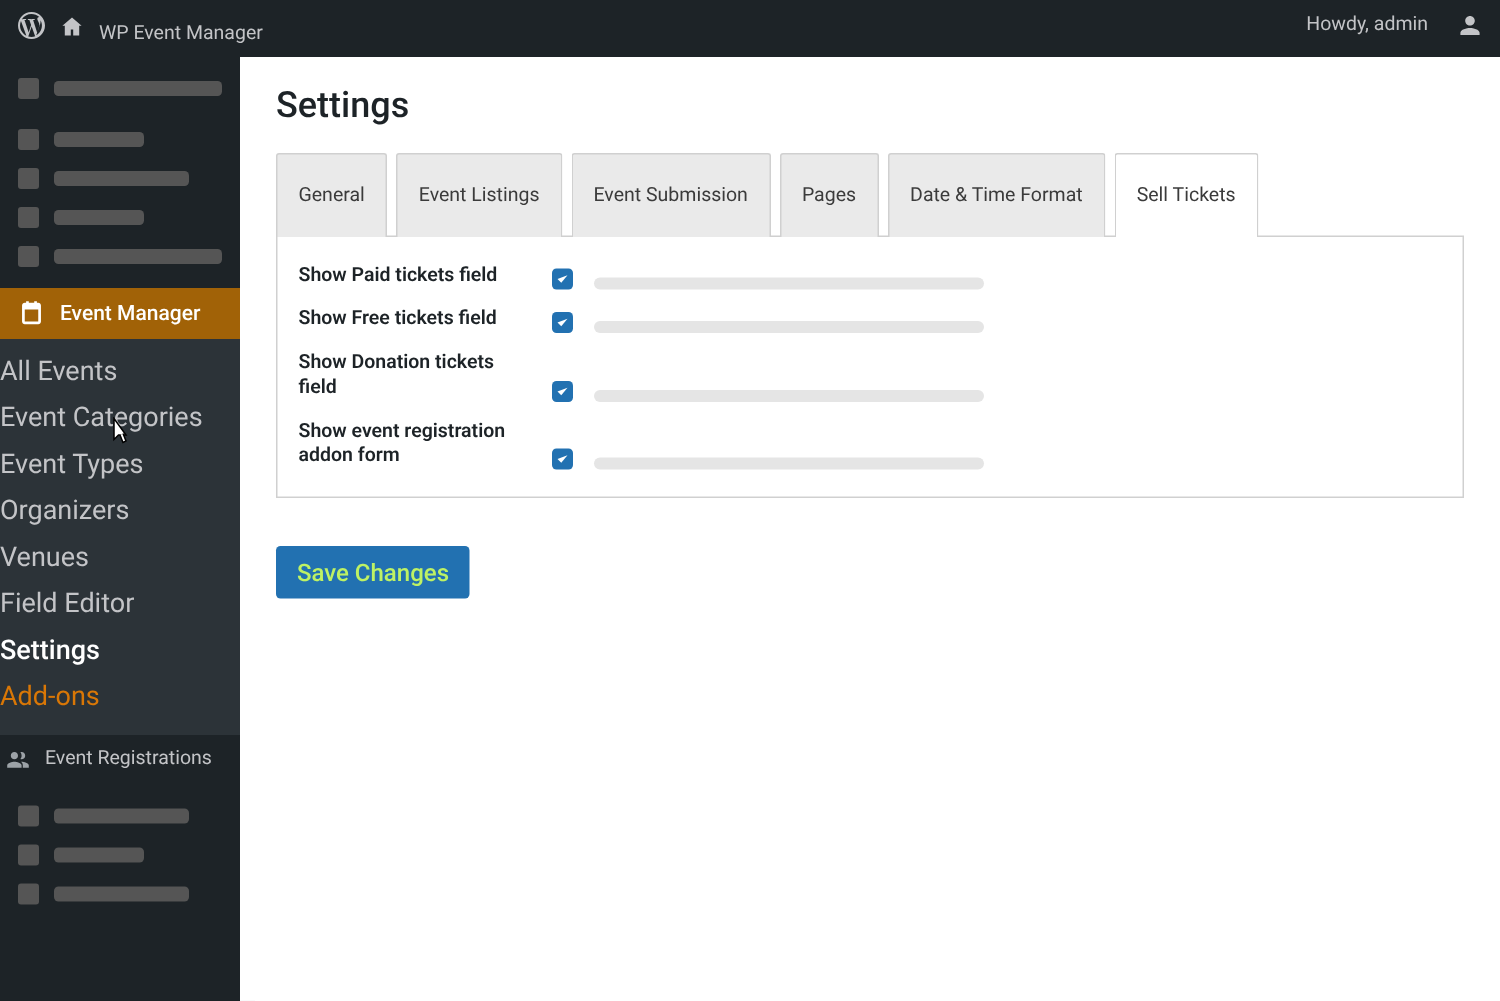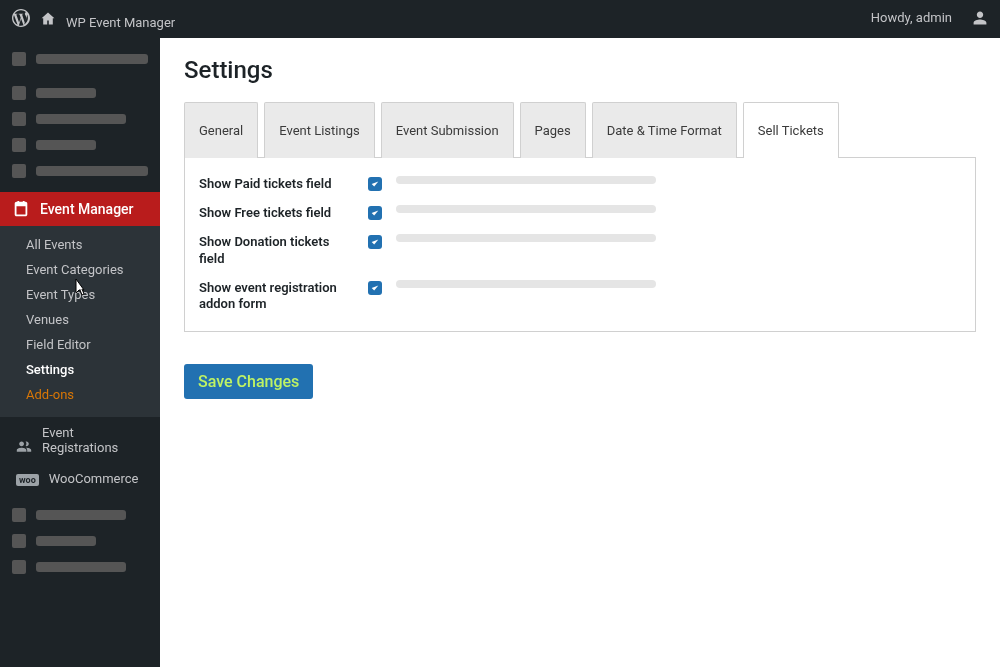--- a/index.html
+++ b/index.html
@@ -14,41 +14,41 @@
 
 .sidebar { width: 160px; background: #1d2327; color: #c3c4c7; font-size: 13px; overflow-y: auto; position: relative; }
 .sidebar-group { padding: 8px 0; }
 .placeholder-row { display: flex; align-items: center; gap: 10px; padding: 6px 12px; }
 .ph-sq { width: 14px; height: 14px; background: #555; border-radius: 2px; }
 .ph-bar { height: 10px; background: #555; border-radius: 3px; flex: 1; }
 .ph-bar.short { flex: 0 0 60px; }
 .ph-bar.med { flex: 0 0 90px; }
 
 .menu-item { display: flex; align-items: center; gap: 10px; padding: 8px 12px; cursor: pointer; position: relative; }
-.menu-item.top-level { background: #b91c1c; color: #fff; font-weight: 500; font-size: 14px; }
+.menu-item.top-level { background: #a16207; color: #fff; font-weight: 500; font-size: 14px; }
 .menu-item.top-level::after { content: ""; position: absolute; right: -8px; top: 50%; transform: translateY(-50%); border: 8px solid transparent; border-right-color: #f0f0f1; }
 .submenu { background: #2c3338; padding: 6px 0 10px; }
-.submenu-item { padding: 5px 12px 5px 26px; cursor: pointer; color: #c3c4c7; font-size: 13px; }
+.submenu-item { padding: 5px 12px 5px 0; cursor: pointer; color: #c3c4c7; font-size: 18px; }
 .submenu-item.current { color: #fff; font-weight: 500; }
 .submenu-item.addons { color: #d97706; }
-.other-item { display: flex; gap: 10px; padding: 8px 16px; align-items: flex-end; cursor: pointer; }
+.other-item { display: flex; gap: 10px; padding: 8px 4px; align-items: flex-start; cursor: pointer; }
 .other-item svg { fill: #9ca2a7; flex-shrink: 0; margin-top: 1px; }
 
 .cursor { position: absolute; left: 72px; top: 240px; pointer-events: none; }
 
 .content { flex: 1; background: #fff; padding: 18px 24px; overflow-y: auto; }
 .page-title { font-size: 24px; font-weight: 500; color: #1d2327; margin-bottom: 18px; }
 
 .tabs { display: flex; gap: 6px; }
 .tab { background: #eaeaea; border: 1px solid #d0d0d0; border-bottom: none; padding: 20px 14px; font-size: 13px; color: #3b3b3b; cursor: pointer; border-radius: 2px 2px 0 0; }
 .tab.active { background: #fff; border-color: #d0d0d0; position: relative; z-index: 2; text-align: right; }
 .tab.active::after { content: ""; position: absolute; left: 0; right: 0; bottom: -1px; height: 2px; background: #fff; }
 
 .panel { border: 1px solid #d0d0d0; padding: 18px 14px; margin-top: -1px; }
-.field-row { display: flex; align-items: flex-start; gap: 14px; margin-bottom: 12px; }
+.field-row { display: flex; align-items: flex-end; gap: 14px; margin-bottom: 12px; }
 .field-label { width: 155px; font-size: 13px; font-weight: 600; color: #1d2327; flex-shrink: 0; line-height: 1.3; }
 .field-checkbox { width: 14px; height: 14px; background: #2271b1; border-radius: 3px; display: flex; align-items: center; justify-content: center; flex-shrink: 0; margin-top: 1px; }
 .field-checkbox svg { width: 10px; height: 10px; fill: #fff; }
 .field-desc { flex: 1; }
 .desc-ph { height: 8px; background: #e5e5e5; border-radius: 4px; }
 .desc-ph.long { width: 260px; }
 
 .save-btn { background: #2271b1; color: #bef264; border: none; padding: 8px 14px; font-size: 16px; border-radius: 3px; margin-top: 32px; cursor: pointer; font-weight: 500; }
 
 .cal-icon { width: 18px; height: 18px; fill: #fff; }
@@ -110,35 +110,32 @@
     <div class="menu-item top-level">
       <svg class="cal-icon" viewBox="0 0 20 20">
           <path d="M15 2h-1V1h-2v1H8V1H6v1H5C3.9 2 3 2.9 3 4v12c0 1.1.9 2 2 2h10c1.1 0 2-.9 2-2V4c0-1.1-.9-2-2-2zm0 14H5V7h10v9z"></path>
         </svg>
       <span>Event Manager</span>
     </div>
     <div class="submenu">
       <div class="submenu-item">All Events</div>
       <div class="submenu-item">Event Categories</div>
       <div class="submenu-item">Event Types</div>
+      <div class="submenu-item">Organizers</div>
       <div class="submenu-item">Venues</div>
       <div class="submenu-item">Field Editor</div>
       <div class="submenu-item current">Settings</div>
       <div class="submenu-item addons">Add-ons</div>
     </div>
 
     <div class="other-item">
       <svg width="16" height="16" viewBox="0 0 20 20">
           <path d="M7 9c1.7 0 3-1.3 3-3S8.7 3 7 3 4 4.3 4 6s1.3 3 3 3zm6 0c1.7 0 3-1.3 3-3s-1.3-3-3-3c-.3 0-.7.1-1 .2.6.8 1 1.7 1 2.8s-.4 2-1 2.8c.3.1.7.2 1 .2zM7 11c-2 0-6 1-6 3v2h12v-2c0-2-4-3-6-3zm6 0h-.5c1 .7 1.5 1.7 1.5 3v2h5v-2c0-2-4-3-6-3z"></path>
         </svg>
       <span>Event Registrations</span>
-    </div>
-    <div class="other-item">
-      <span style="background:#9ca2a7;color:#1d2327;font-size:9px;font-weight:bold;padding:1px 3px;border-radius:2px;">woo</span>
-      <span>WooCommerce</span>
     </div>
 
     <div class="sidebar-group">
       <div class="placeholder-row">
           <div class="ph-sq"></div>
           <div class="ph-bar med"></div>
         </div>
       <div class="placeholder-row">
           <div class="ph-sq"></div>
           <div class="ph-bar short"></div>

